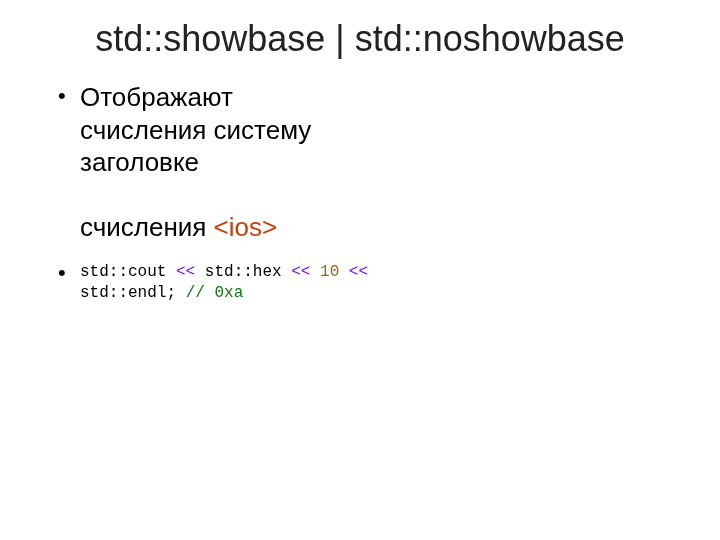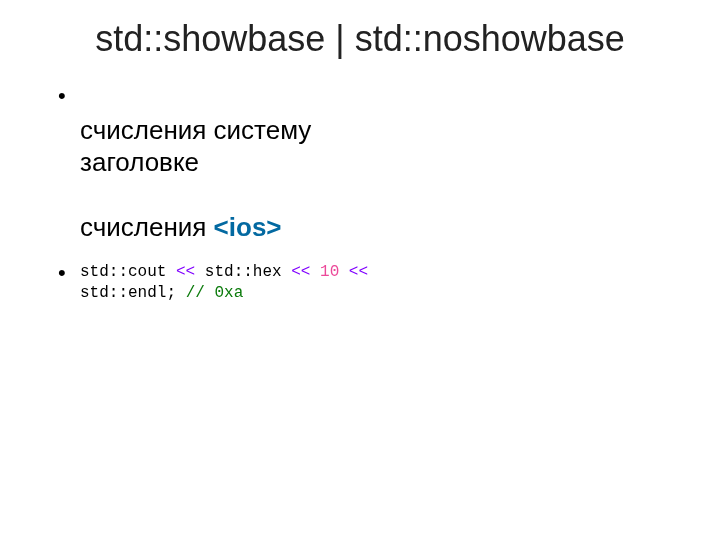--- a/index.html
+++ b/index.html
@@ -3,36 +3,36 @@
   <meta charset="utf-8">
   <style>
     * { box-sizing: border-box; margin: 0; padding: 0; }
     html, body { width: 720px; height: 540px; background: #fff; font-family: Arial, Helvetica, sans-serif; color: #000; }
     .slide { width: 720px; height: 540px; padding: 18px 30px 20px 30px; position: relative; }
     .title { text-align: center; font-size: 36px; font-weight: 400; color: #222; line-height: 1.15; margin-bottom: 22px; }
     .body { font-size: 26px; line-height: 1.25; }
     ul.body { list-style: none; padding-left: 28px; }
     ul.body > li { position: relative; padding-left: 22px; margin-bottom: 14px; }
     ul.body > li::before { content: "•"; position: absolute; left: 0; top: 0; font-size: 22px; line-height: 1.4; color: #000; }
-    .ios-tag { color: #0369a1; font-weight: bold; }
+    .ios-tag { color: #c2410c; }
     .code-block { font-family: Consolas, "Courier New", monospace; font-size: 16px; line-height: 1.35; color: #000; padding-top: 4px; }
     .code-line { white-space: nowrap; }
     .op { color: #8000ff; }
-    .num { color: #ec4899; }
+    .num { color: #a16207; }
     .comment { color: #0a7a0a; }
   </style>
 </head>
 <body>
 
 <div class="slide">
   <h1 class="title">std::showbase | std::noshowbase</h1>
 
   <ul class="body">
     <li>
-      <br>
+      <span>Отображают</span><br>
       <span>счисления систему</span><br>
       <span>заголовке</span><br>
       <br>
       <span>счисления </span><span class="ios-tag">&lt;ios&gt;</span>
     </li>
     <li>
       <div class="code-block">
         <div class="code-line">
           <span>std::cout </span><span class="op">&lt;&lt;</span><span> std::hex </span><span class="op">&lt;&lt;</span><span> </span><span class="num">10</span><span> </span><span class="op">&lt;&lt;</span>
         </div>

